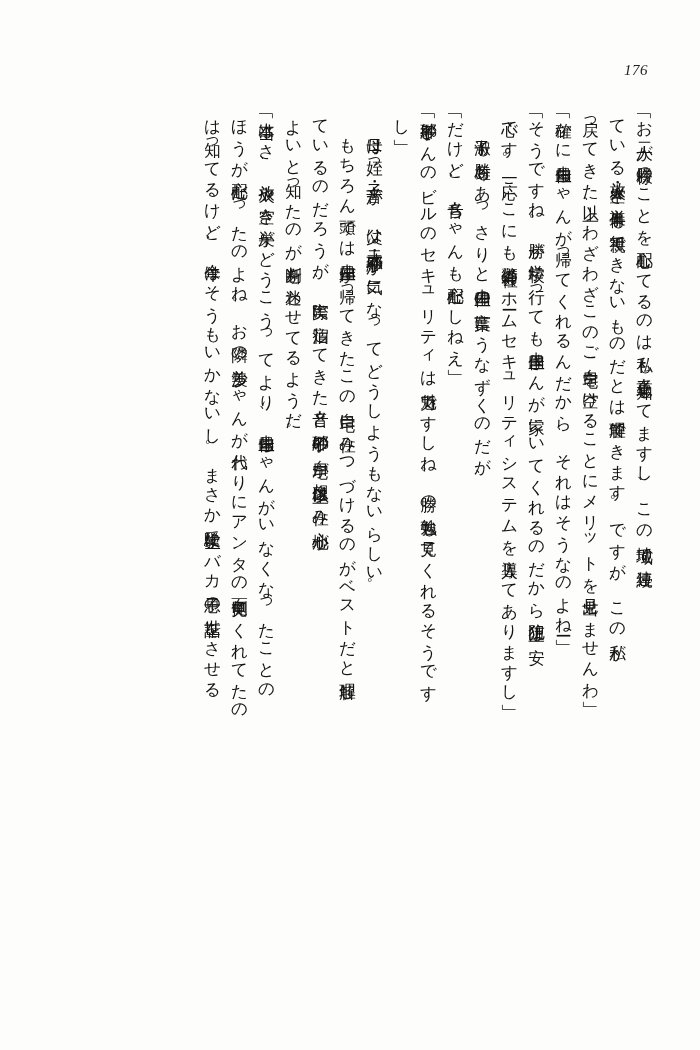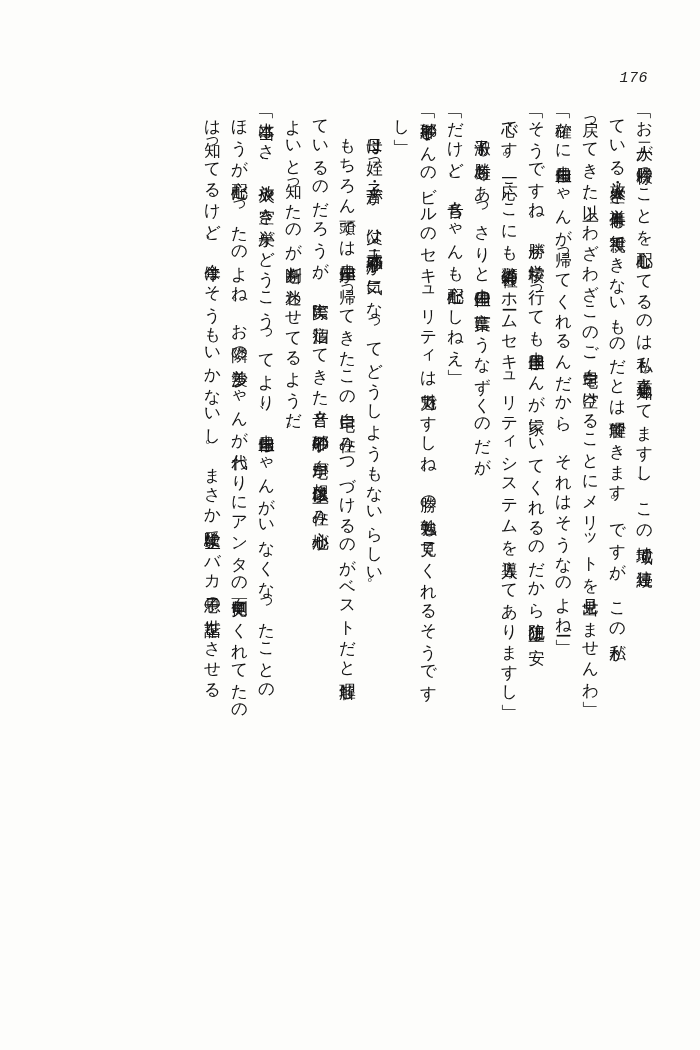--- a/index.html
+++ b/index.html
@@ -19,24 +19,23 @@
     width: 700px;
     height: 1050px;
     background: #fdfdfb;
   }
   .page-number {
     position: absolute;
     top: 62px;
     right: 52px;
     font-size: 15px;
     font-style: italic;
-    font-family: Liberation Mono, monospace;
+    font-family: Liberation Serif, serif;
     color: #222;
     letter-spacing: 0.5px;
-    margin-top: 8px;
   }
   .text-block {
     position: absolute;
     top: 108px;
     right: 48px;
     left: 48px;
     bottom: 56px;
     display: flex;
     flex-direction: row-reverse;
     justify-content: flex-start;

